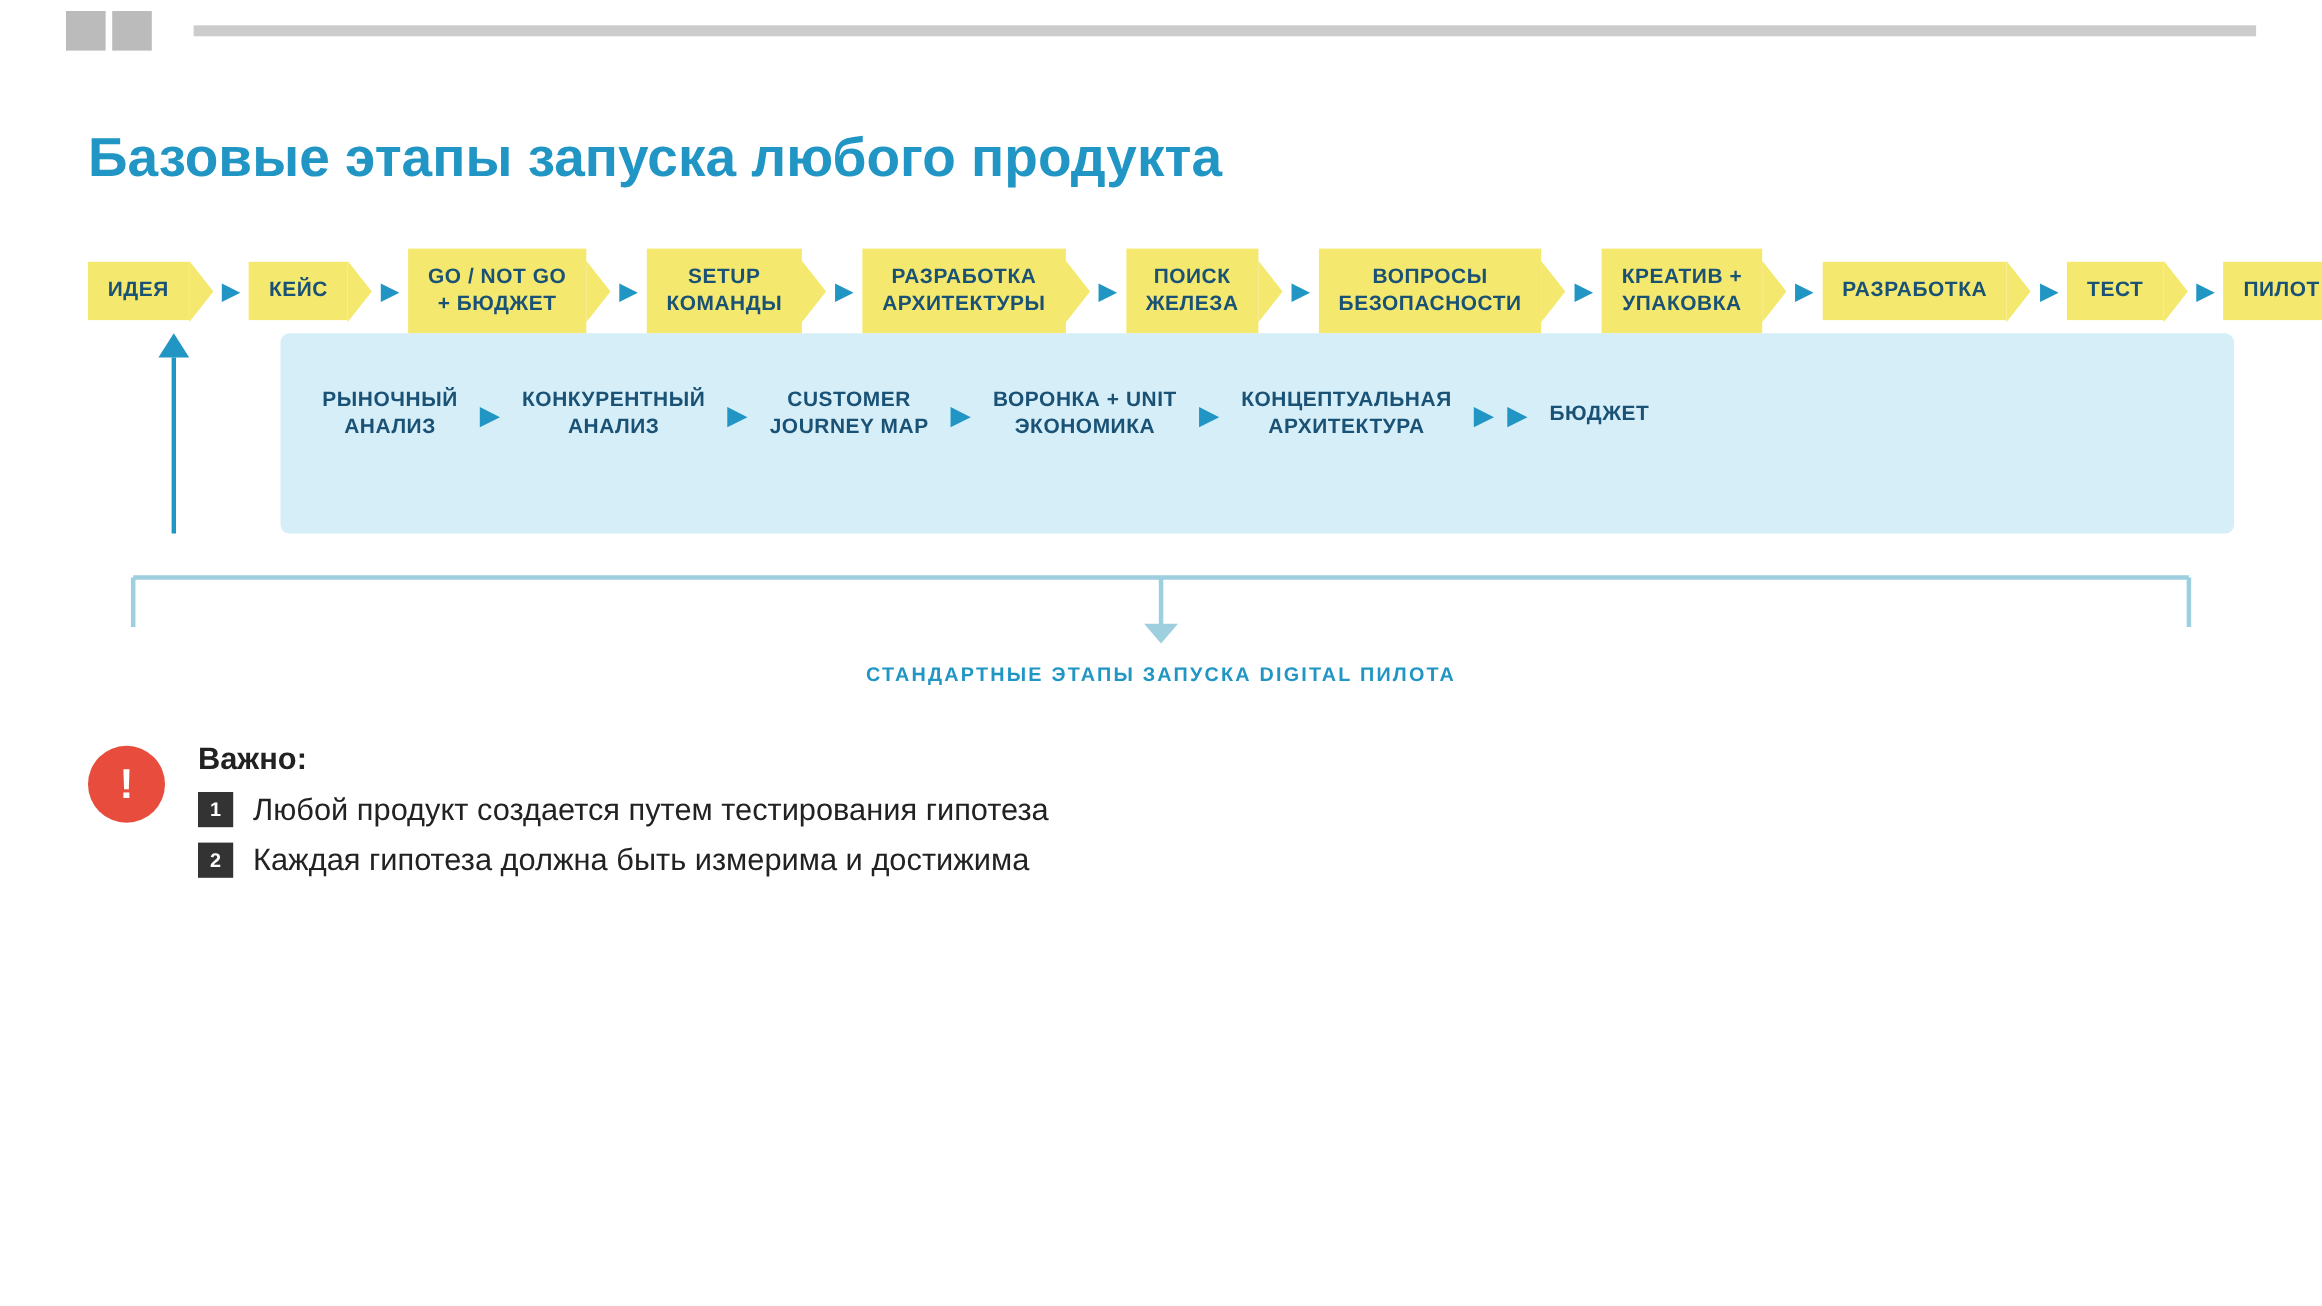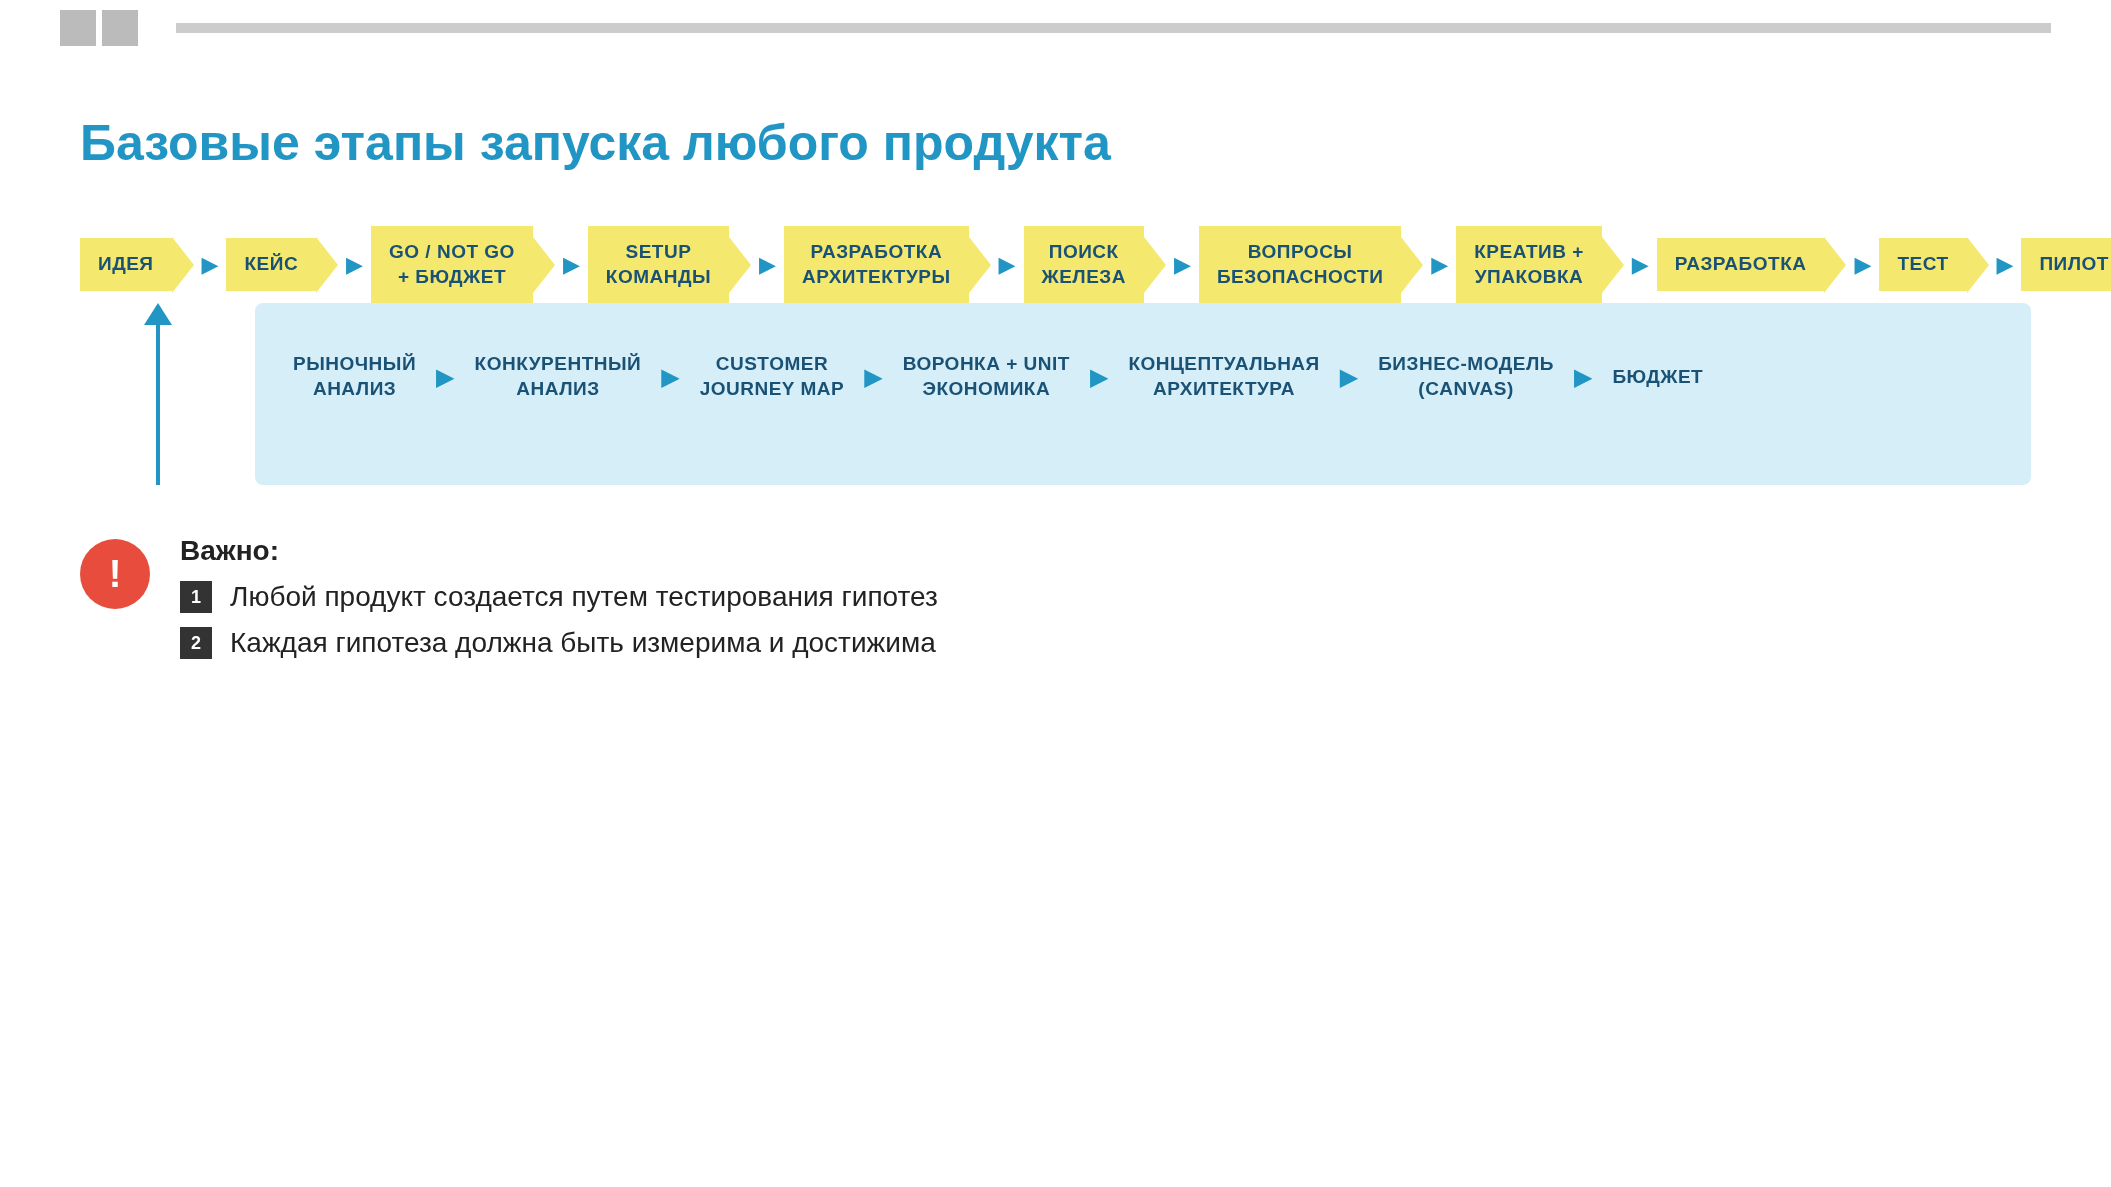--- a/index.html
+++ b/index.html
@@ -372,44 +372,55 @@
         <div class="step-wrapper">
           <div class="step-box-blue" style="min-width:185px;">ВОРОНКА + UNIT<br>ЭКОНОМИКА</div>
         </div>
         <div class="flow-arrow-blue"></div>
 
         <div class="step-wrapper">
           <div class="step-box-blue" style="min-width:200px;">КОНЦЕПТУАЛЬНАЯ<br>АРХИТЕКТУРА</div>
         </div>
         <div class="flow-arrow-blue"></div>
 
-        <div class="step-wrapper">
-          <div class="step-box-blue" style="min-width:185px;">БИЗНЕС-МОДЕЛЬ<br>(CANVAS)</div>
-        </div>
         <div class="flow-arrow-blue"></div>
 
         <div class="step-wrapper">
           <div class="step-box-blue" style="min-width:110px;">БЮДЖЕТ</div>
         </div>
 
       </div>
     </div>
 
   </div>
 
+  <div class="bracket-section">
+    <svg class="bracket-svg" viewBox="0 0 1900 80" preserveAspectRatio="none">
+
+      <line x1="40" y1="10" x2="40" y2="55" stroke="#9ecfdf" stroke-width="4"></line>
+      <line x1="40" y1="10" x2="950" y2="10" stroke="#9ecfdf" stroke-width="4"></line>
+
+      <line x1="1860" y1="10" x2="1860" y2="55" stroke="#9ecfdf" stroke-width="4"></line>
+      <line x1="950" y1="10" x2="1860" y2="10" stroke="#9ecfdf" stroke-width="4"></line>
+
+      <line x1="950" y1="10" x2="950" y2="55" stroke="#9ecfdf" stroke-width="4"></line>
+      <polygon points="935,52 965,52 950,70" fill="#9ecfdf"></polygon>
+    </svg>
+    <span class="bracket-label">СТАНДАРТНЫЕ ЭТАПЫ ЗАПУСКА DIGITAL ПИЛОТА</span>
+  </div>
 
   <div class="note-section">
     <div class="warning-icon">
       <span>!</span>
     </div>
     <div class="note-content">
       <span class="note-title">Важно:</span>
       <div class="note-item">
         <div class="note-num">1</div>
-        <span class="note-text">Любой продукт создается путем тестирования гипотез</span>
+        <span class="note-text">Любой продукт создается путем тестирования гипотеза</span>
       </div>
       <div class="note-item">
         <div class="note-num">2</div>
         <span class="note-text">Каждая гипотеза должна быть измерима и достижима</span>
       </div>
     </div>
   </div>
 
 </div>
 

